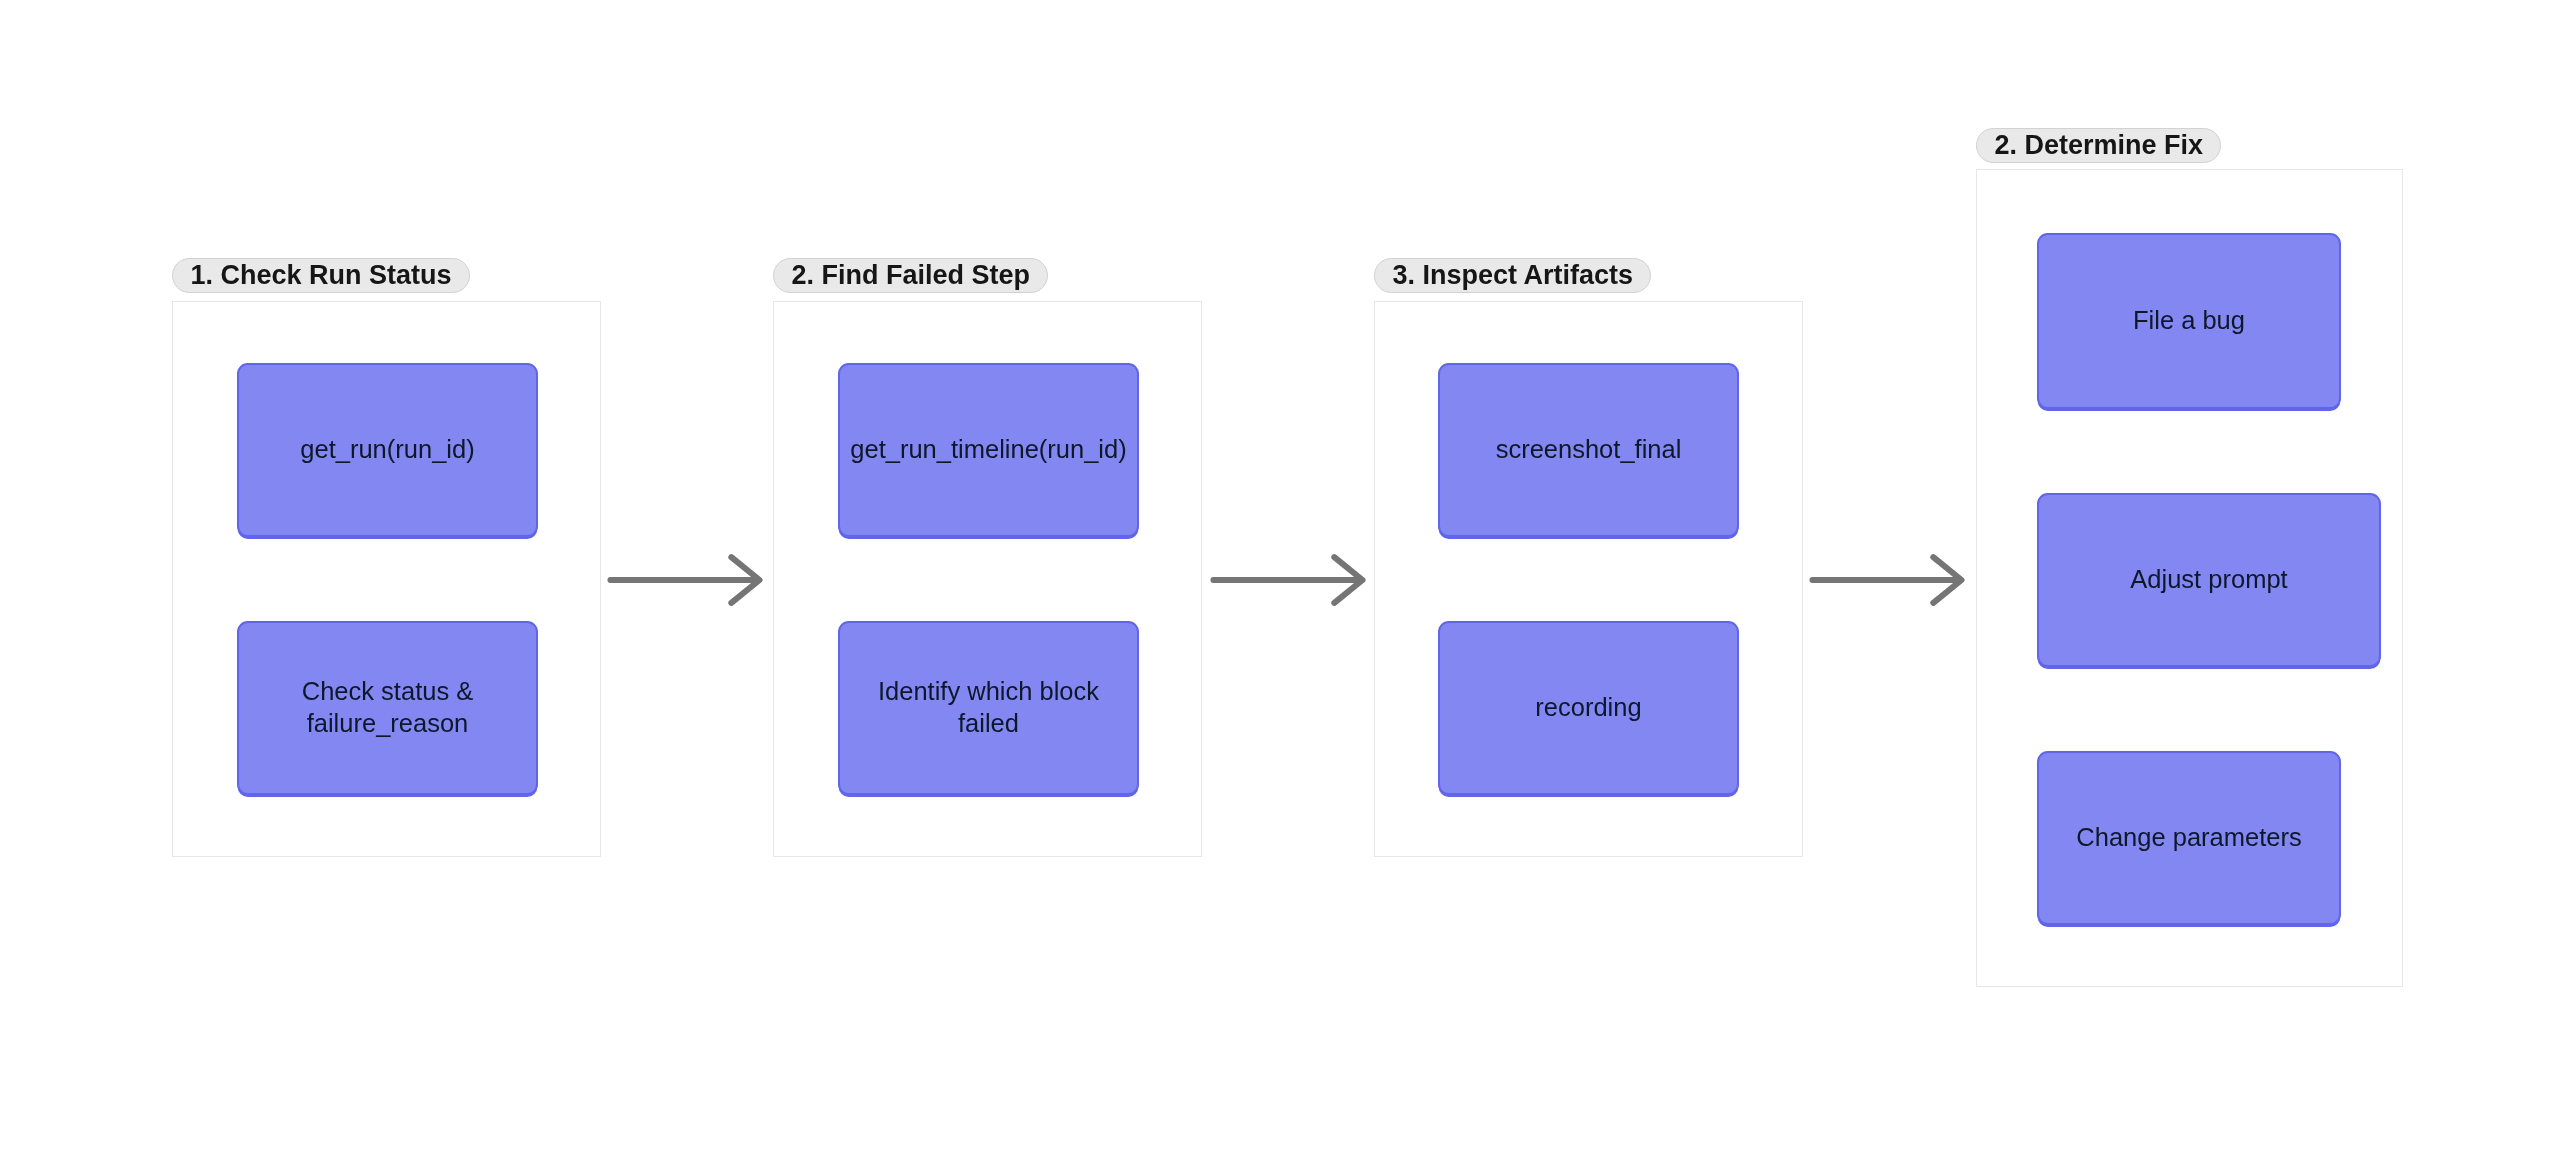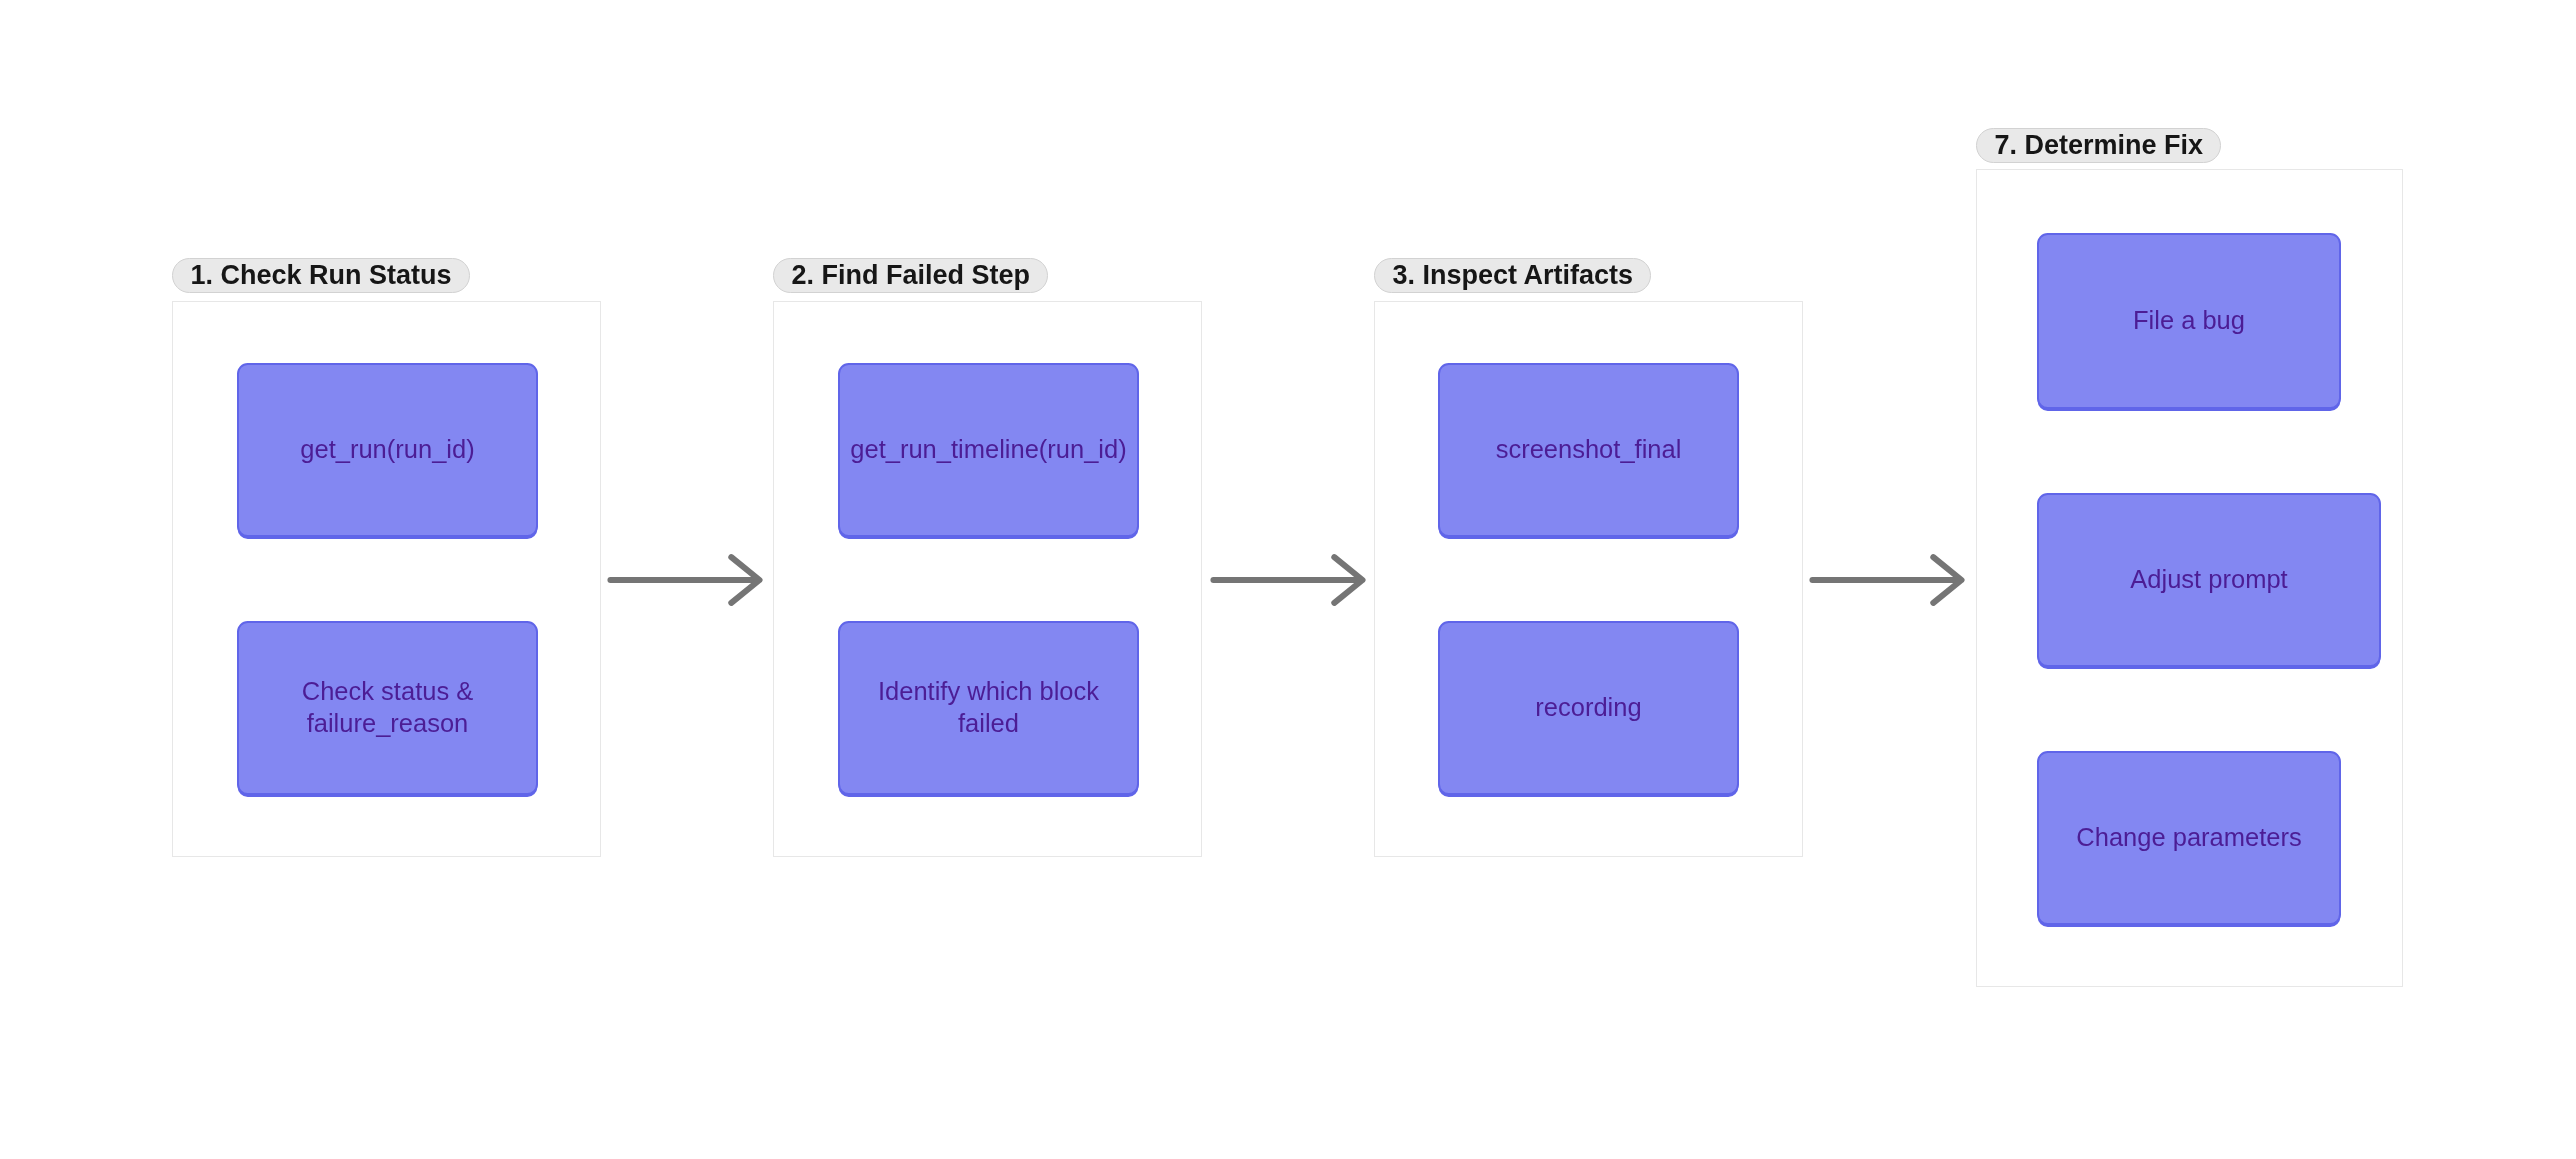--- a/index.html
+++ b/index.html
@@ -63,21 +63,21 @@
     border-radius: 10.7px;
     box-shadow: 0 2.7px 0 -0.7px #6065e9;
     display: flex;
     align-items: center;
     justify-content: center;
     text-align: center;
     padding: 0 25.5px;
     font-size: 25.5px;
     font-weight: 400;
     line-height: 1.25;
-    color: #4c1d95;
+    color: #0f172a;
     z-index: 2;
   }
   .n-g1n1 { left: 237px;  top: 363px;  width: 301px; height: 174px; }
   .n-g1n2 { left: 237px;  top: 621px;  width: 301px; height: 174px; }
   .n-g2n1 { left: 838px; top: 363px;  width: 301px; height: 174px; }
   .n-g2n2 { left: 838px; top: 621px;  width: 301px; height: 174px; }
   .n-g3n1 { left: 1438px; top: 363px;  width: 301px; height: 174px; }
   .n-g3n2 { left: 1438px; top: 621px;  width: 301px; height: 174px; }
   .n-g4n1 { left: 2037px; top: 233px;  width: 304px; height: 176px; }
   .n-g4n2 { left: 2037px; top: 493px;  width: 344px; height: 174px; }
@@ -149,21 +149,21 @@
   </div>
 
   <div class="arrow arrow-3">
     <svg viewBox="0 0 244 140">
       <line x1="8" y1="70" x2="224" y2="70" stroke="#757575" stroke-width="9" stroke-linecap="round"></line>
       <polyline points="188,36 230,70 188,104" fill="none" stroke="#757575" stroke-width="9" stroke-linecap="round" stroke-linejoin="round"></polyline>
     </svg>
   </div>
 
   <div class="pill pill-4">
-    <span>7. Determine Fix</span>
+    <span>2. Determine Fix</span>
   </div>
   <div class="group group-4"></div>
   <div class="node n-g4n1">
     <span>File a bug</span>
   </div>
   <div class="node n-g4n2">
     <span>Adjust prompt</span>
   </div>
   <div class="node n-g4n3">
     <span>Change parameters</span>

